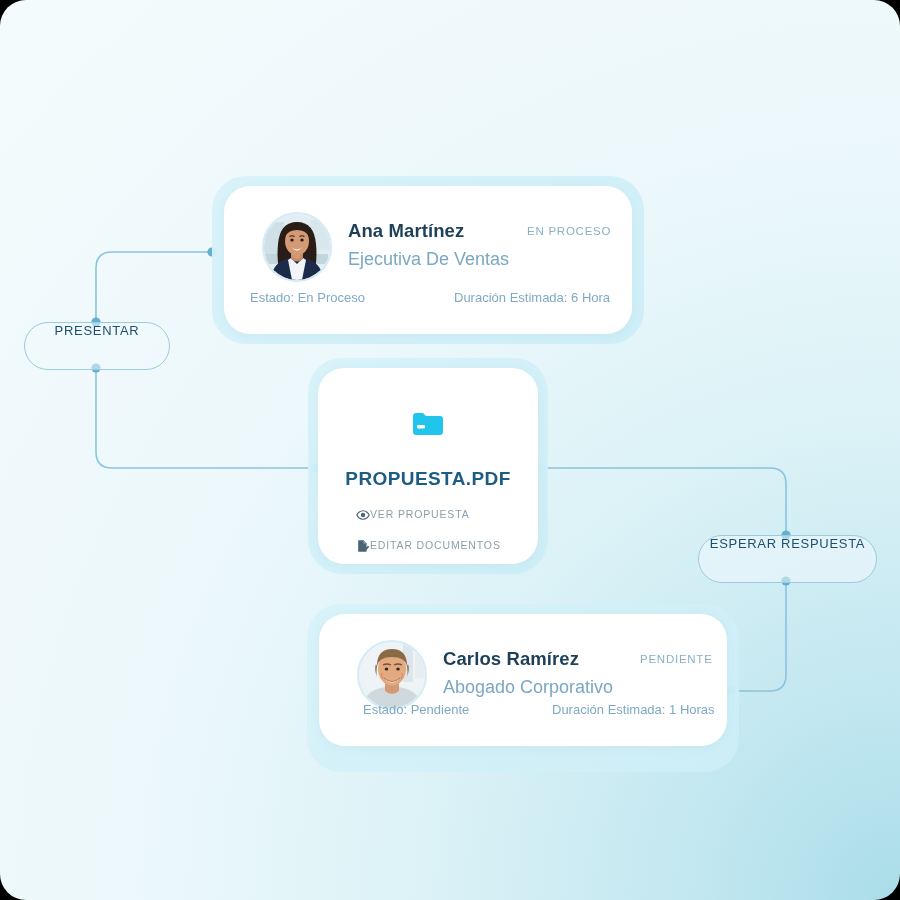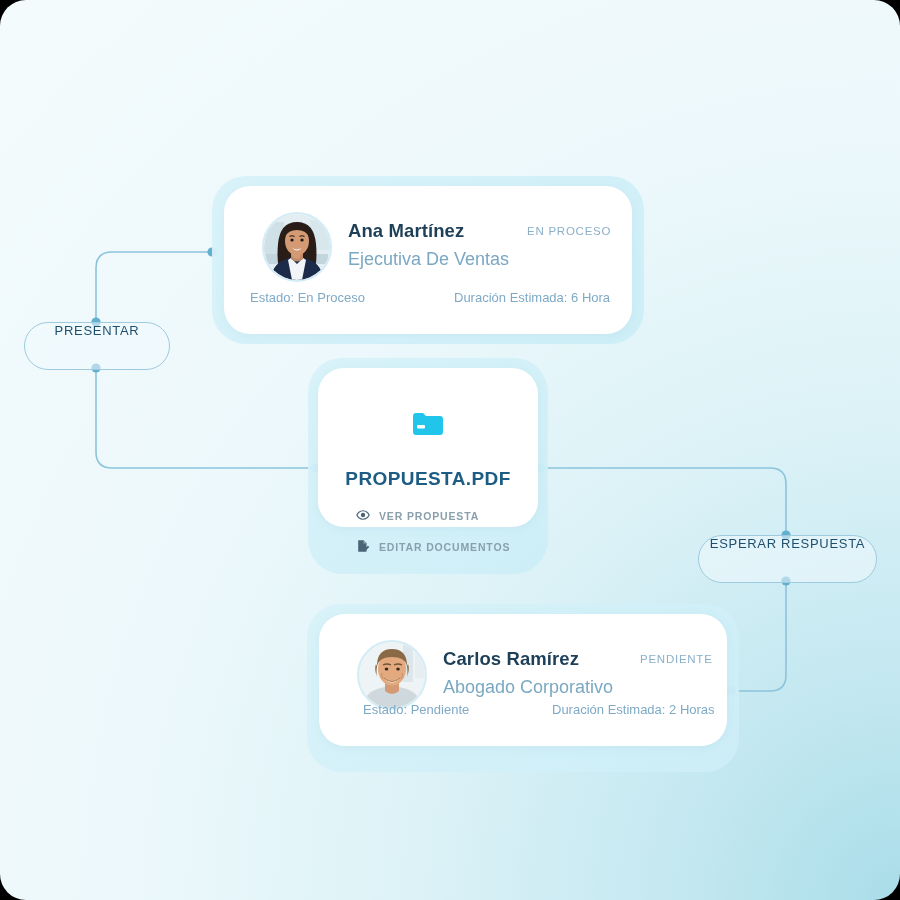--- a/index.html
+++ b/index.html
@@ -135,25 +135,23 @@
     letter-spacing: .4px;
     color: #1d5d84;
   }
   .doc-actions {
     position: absolute;
     left: 38px;
     top: 140px;
   }
   .doc-action {
     display: flex;
-    align-items: flex-end;
-    gap: 9px;
+    align-items: flex-start;
     margin-bottom: 17px;
     color: #7e96a4;
-    font-weight: bold;
   }
   .doc-action .lbl {
     font-size: 10.5px;
     letter-spacing: .85px;
     color: #8a9fac;
     white-space: nowrap;
   }
   .doc-action .ico {
     width: 14px; height: 14px;
     display: inline-flex;
@@ -248,21 +246,21 @@
       <div class="p-badge" style="left:303px;">EN PROCESO</div>
     </div>
 
     <div class="p-foot">
       <div class="p-estado" style="left:26px;">Estado: En Proceso</div>
       <div class="p-dur" style="left:230px;">Duración Estimada: 6 Hora</div>
     </div>
   </div>
 
   <div class="glow" style="left:308px; top:358px; width:240px; height:216px;"></div>
-  <div class="card" style="left:318px; top:368px; width:220px; height:159px;">
+  <div class="card" style="left:318px; top:368px; width:220px; height:196px;">
 
     <div class="doc-icon">
       <svg width="32" height="26" viewBox="0 0 32 26" xmlns="http://www.w3.org/2000/svg">
         <path d="M1 4 a3 3 0 0 1 3-3 h7 l3 3 h14 a3 3 0 0 1 3 3 v13 a3 3 0 0 1 -3 3 h-24 a3 3 0 0 1 -3-3 z" fill="#21c5ec"></path>
         <rect x="5" y="13" width="8" height="3.6" rx="1" fill="#ffffff"></rect>
       </svg>
     </div>
 
     <div class="doc-title">PROPUESTA.PDF</div>
 
@@ -329,21 +327,21 @@
           </g>
         </svg>
       </div>
       <div class="p-name">Carlos Ramírez</div>
       <div class="p-role">Abogado Corporativo</div>
       <div class="p-badge" style="left:305px;margin-left:16px;">PENDIENTE</div>
     </div>
 
     <div class="p-foot">
       <div class="p-estado" style="left:44px;">Estado:  Pendiente</div>
-      <div class="p-dur" style="left:233px;">Duración Estimada: 2 Horas</div>
+      <div class="p-dur" style="left:233px;">Duración Estimada: 1 Horas</div>
     </div>
   </div>
 
   <div class="pill" style="left:24px; top:322px; width:144px; height:46px;">
     <span>PRESENTAR</span>
   </div>
 
   <div class="pill" style="left:698px; top:535px; width:177px; height:46px;">
     <span>ESPERAR RESPUESTA</span>
   </div>

